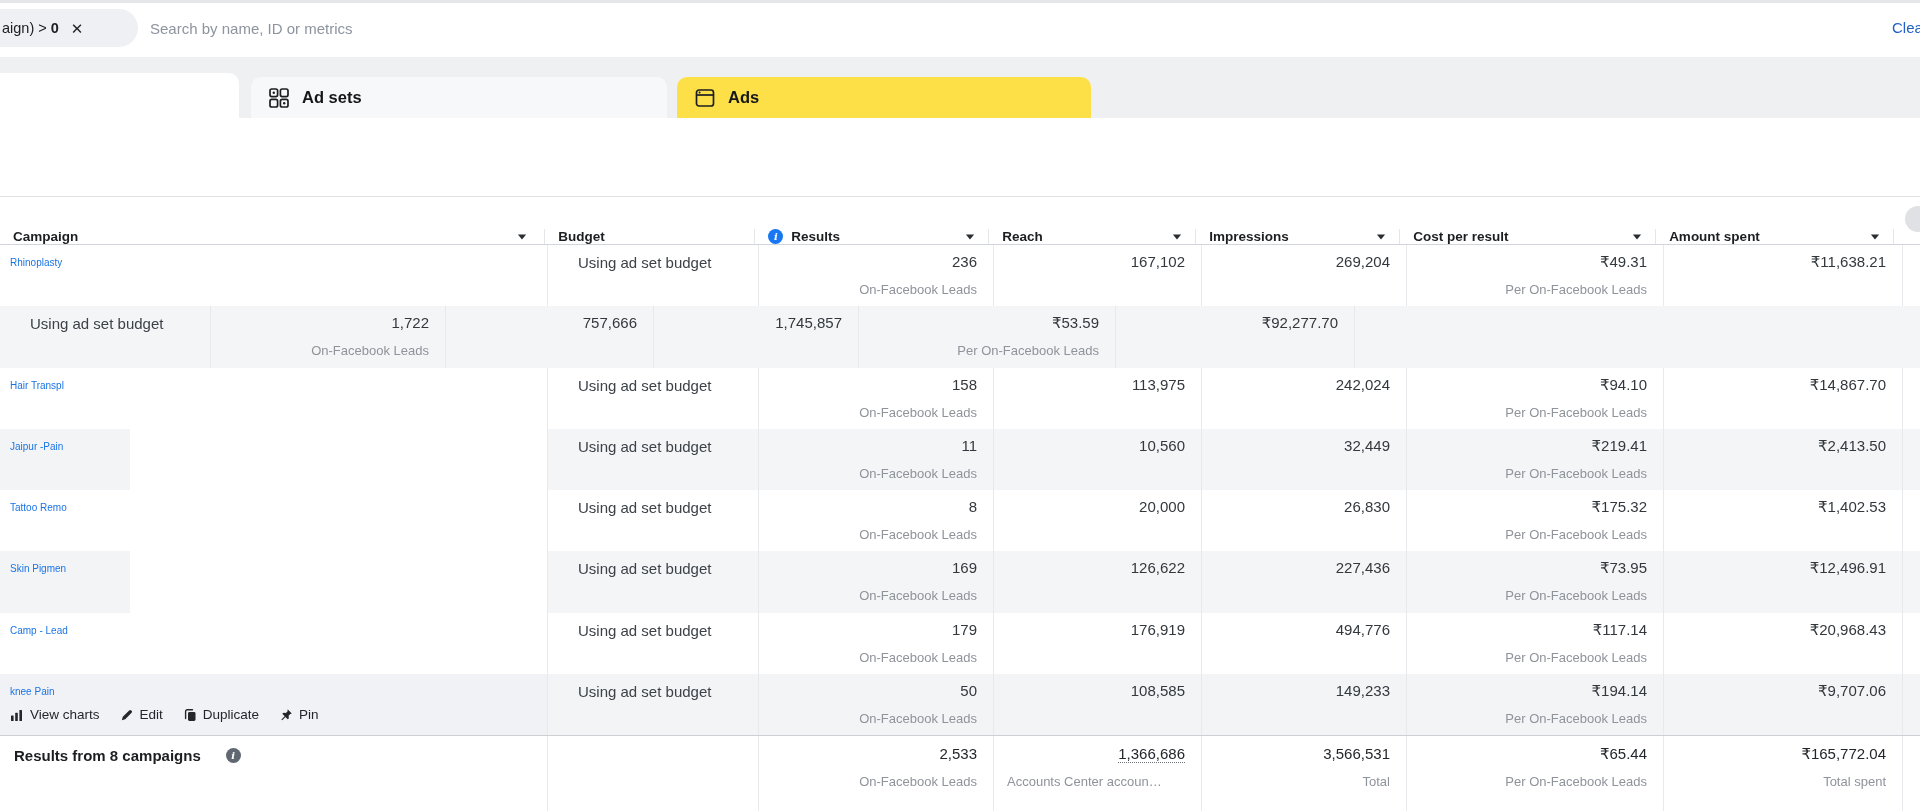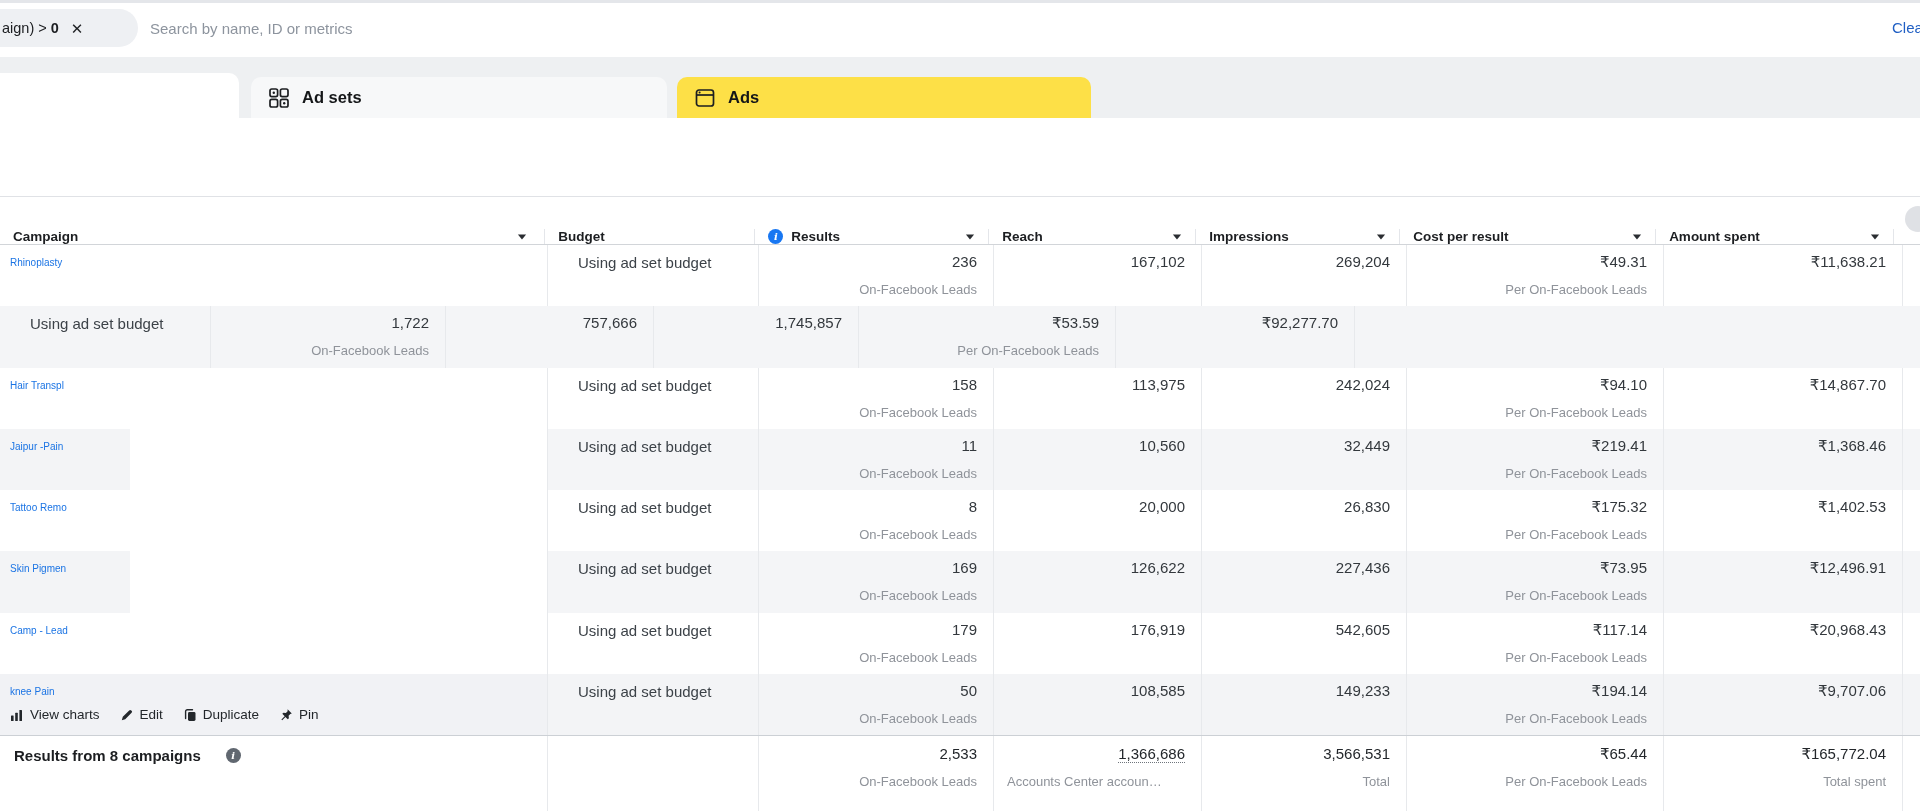--- a/index.html
+++ b/index.html
@@ -358,21 +358,21 @@
       <div class="val">10,560</div>
     </div>
     <div class="cell c-impr">
       <div class="val">32,449</div>
     </div>
     <div class="cell c-cost">
       <div class="val">₹219.41</div>
       <div class="sub">Per On-Facebook Leads</div>
     </div>
     <div class="cell c-amount">
-      <div class="val">₹1,368.46</div>
+      <div class="val">₹2,413.50</div>
     </div>
     <div class="cell c-extra"></div>
   </div>
         <div class="trow">
     <div class="cell c-camp">
 
       <div class="camp-clip">
         <a class="camp-link">Tattoo Remo</a>
       </div>
 
@@ -441,21 +441,21 @@
       <span class="budget-text">Using ad set budget</span>
     </div>
     <div class="cell c-results">
       <div class="val">179</div>
       <div class="sub">On-Facebook Leads</div>
     </div>
     <div class="cell c-reach">
       <div class="val">176,919</div>
     </div>
     <div class="cell c-impr">
-      <div class="val">542,605</div>
+      <div class="val">494,776</div>
     </div>
     <div class="cell c-cost">
       <div class="val">₹117.14</div>
       <div class="sub">Per On-Facebook Leads</div>
     </div>
     <div class="cell c-amount">
       <div class="val">₹20,968.43</div>
     </div>
     <div class="cell c-extra"></div>
   </div>

